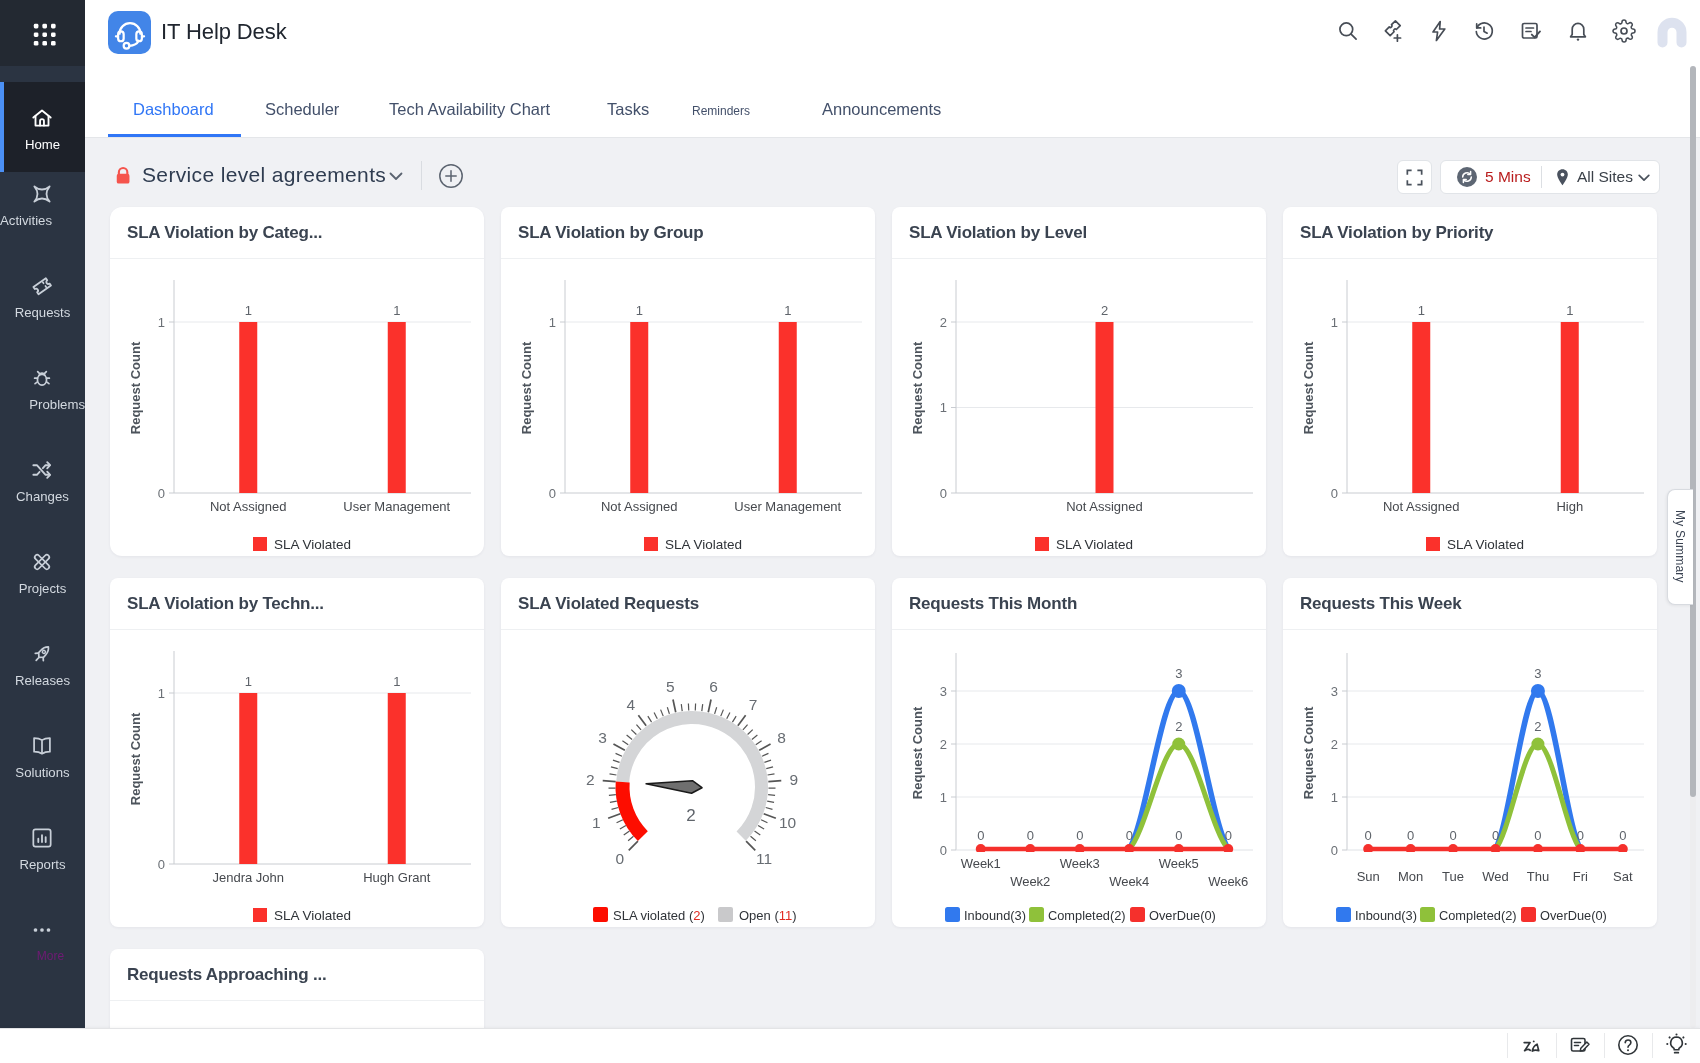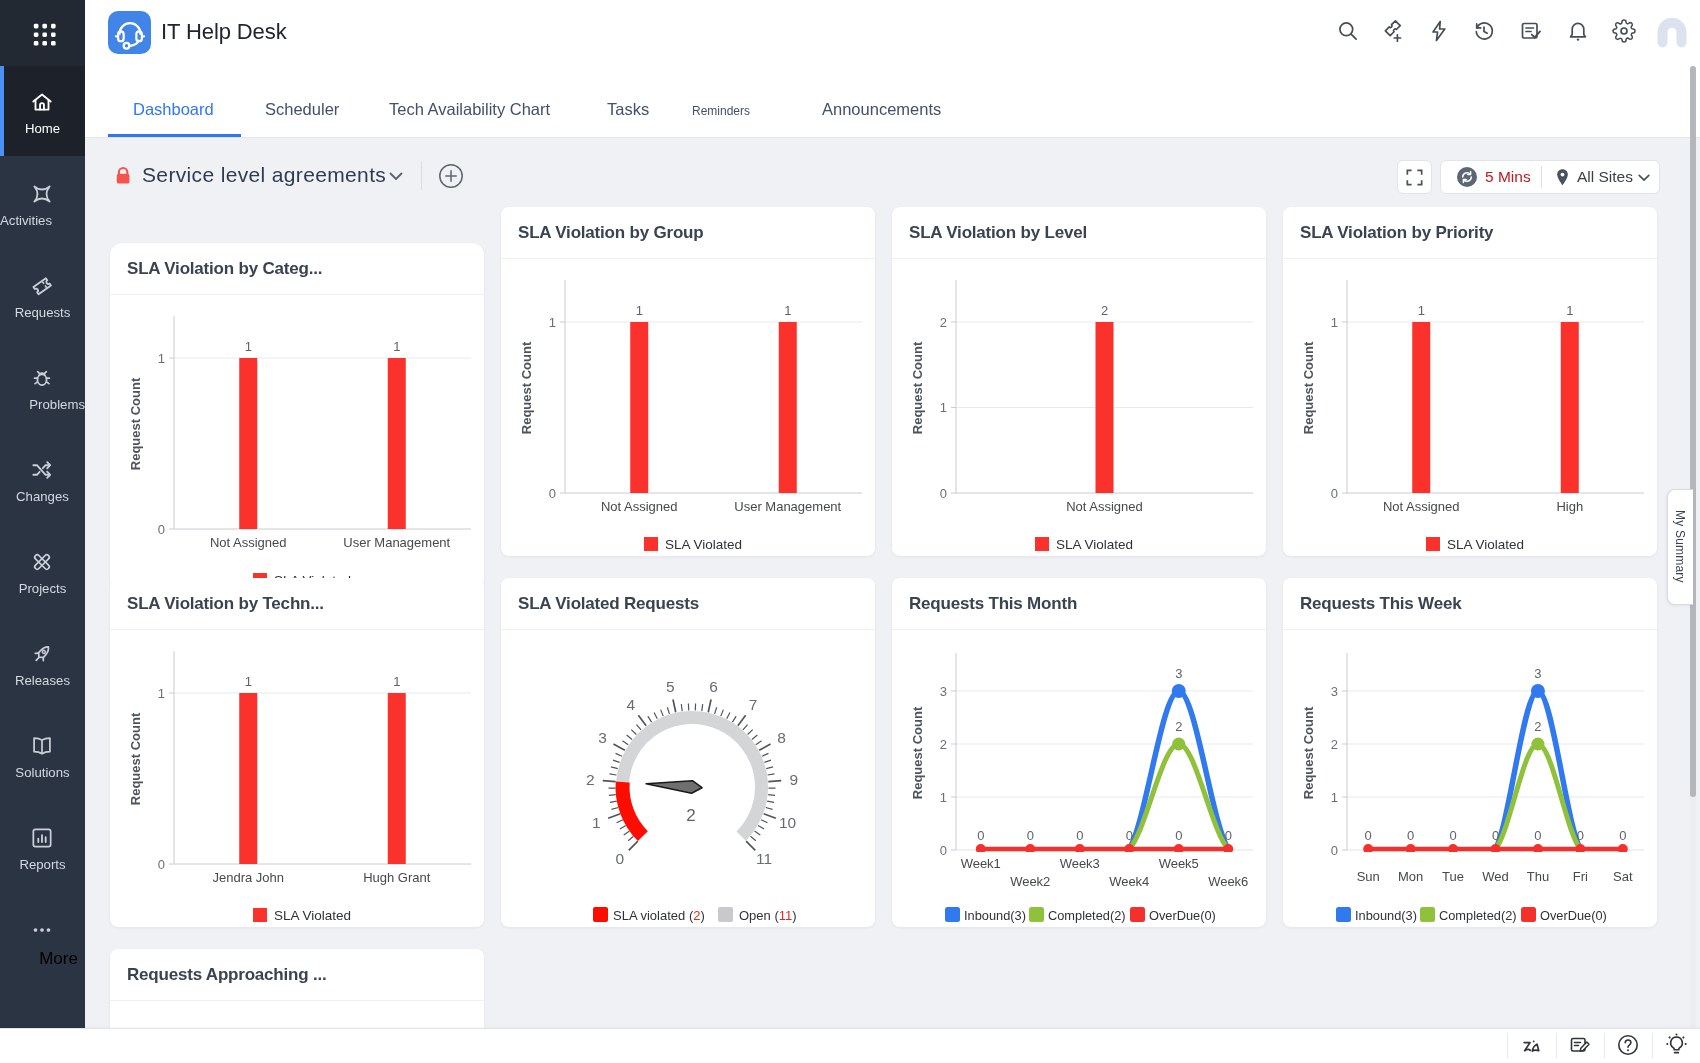--- a/index.html
+++ b/index.html
@@ -84,21 +84,21 @@
 <div style="position:absolute;left:1485px;top:168px;font-size:15.5px;color:#b91c1c">5 Mins</div>
 <div style="position:absolute;left:1541px;top:166px;width:1px;height:22px;background:#dcdfe3"></div>
 <svg width="21" height="21" viewBox="0 0 22 22" style="position:absolute;left:1552px;top:167px">
     <path d="M11 2.4c-3.3 0-5.6 2.4-5.6 5.5 0 3.9 5.6 11.2 5.6 11.2s5.6-7.3 5.6-11.2c0-3.1-2.3-5.5-5.6-5.5Z" fill="#4a525e"></path>
     <circle cx="11" cy="7.9" r="2" fill="#fff"></circle>
   </svg>
 <div style="position:absolute;left:1577px;top:168px;font-size:15.5px;color:#3a4048">All Sites</div>
 <svg width="12" height="8" viewBox="0 0 12 8" style="position:absolute;left:1638px;top:174px">
     <path d="m1.2 1.3 4.8 4.8 4.8-4.8" fill="none" stroke="#4a525c" stroke-width="1.7" stroke-linecap="round" stroke-linejoin="round"></path>
   </svg>
-<div style="position:absolute;left:110px;top:207px;width:374px;height:349px;background:#fff;border-radius:12px;box-shadow:0 1px 3px rgba(30,40,60,0.06);margin-top:36px;">
+<div style="position:absolute;left:110px;top:207px;width:374px;height:349px;background:#fff;border-radius:12px;box-shadow:0 1px 3px rgba(30,40,60,0.06);">
     <div style="position:absolute;left:17px;top:16px;font-size:17px;font-weight:bold;color:#3a4350;letter-spacing:-0.2px">SLA Violation by Categ...</div>
     <div style="position:absolute;left:0;top:51px;width:374px;height:1px;background:#eef0f2"></div>
     <svg width="374" height="298" viewBox="0 51 374 298" style="position:absolute;left:0;top:51px">
       <text x="55" y="290.5" font-size="13" fill="#6b7076" text-anchor="end">0</text>
       <line x1="59" y1="286" x2="64" y2="286" stroke="#c9ccd1" stroke-width="1"></line>
       <line x1="64" y1="115" x2="361" y2="115" stroke="#e7e9ec" stroke-width="1"></line>
       <text x="55" y="119.5" font-size="13" fill="#6b7076" text-anchor="end">1</text>
       <line x1="59" y1="115" x2="64" y2="115" stroke="#c9ccd1" stroke-width="1"></line>
       <line x1="64" y1="73" x2="64" y2="286" stroke="#c9ccd1" stroke-width="1"></line>
       <line x1="64" y1="286" x2="361" y2="286" stroke="#c9ccd1" stroke-width="1"></line>
@@ -408,21 +408,21 @@
     <rect x="3.8" y="3.8" width="4.6" height="4.6" rx="1.4" fill="#fff"></rect>
     <rect x="12.399999999999999" y="3.8" width="4.6" height="4.6" rx="1.4" fill="#fff"></rect>
     <rect x="21.0" y="3.8" width="4.6" height="4.6" rx="1.4" fill="#fff"></rect>
     <rect x="3.8" y="12.399999999999999" width="4.6" height="4.6" rx="1.4" fill="#fff"></rect>
     <rect x="12.399999999999999" y="12.399999999999999" width="4.6" height="4.6" rx="1.4" fill="#fff"></rect>
     <rect x="21.0" y="12.399999999999999" width="4.6" height="4.6" rx="1.4" fill="#fff"></rect>
     <rect x="3.8" y="21.0" width="4.6" height="4.6" rx="1.4" fill="#fff"></rect>
     <rect x="12.399999999999999" y="21.0" width="4.6" height="4.6" rx="1.4" fill="#fff"></rect>
     <rect x="21.0" y="21.0" width="4.6" height="4.6" rx="1.4" fill="#fff"></rect>
   </svg>
-<div style="position:absolute;left:0;top:66px;width:72px;height:90px">
+<div style="position:absolute;left:0;top:82px;width:72px;height:90px">
     <div style="position:absolute;left:0;top:0;width:85px;height:90px;background:#1d2129"></div>
     <div style="position:absolute;left:0;top:0;width:4px;height:90px;background:#4b90f5"></div>
     <svg width="26" height="26" viewBox="0 0 24 24" style="position:absolute;left:29px;top:23px">
       <path d="M4 11.6 12 5l8 6.6" fill="none" stroke="#ffffff" stroke-width="1.7" stroke-linecap="round" stroke-linejoin="round"></path>
       <path d="M6 10.2V19h12v-8.8" fill="none" stroke="#ffffff" stroke-width="1.7" stroke-linecap="round" stroke-linejoin="round"></path>
       <path d="M10.2 19v-4.2a1.8 1.8 0 0 1 3.6 0V19" fill="none" stroke="#ffffff" stroke-width="1.7" stroke-linecap="round" stroke-linejoin="round"></path>
     </svg>
     <div style="position:absolute;left:0;top:55px;width:85px;text-align:center;font-size:13.2px;color:#fff">Home</div>
   </div>
 <div style="position:absolute;left:0;top:158px;width:85px;height:90px">
@@ -492,21 +492,21 @@
       <path d="M8.6 15.8v-3.2m3.4 3.2V9.4m3.4 6.4v-4.6" stroke="#c8cfd8" stroke-width="1.7" stroke-linecap="round"></path>
     </svg>
     <div style="position:absolute;left:0;top:55px;width:85px;text-align:center;font-size:13.2px;color:#d3d9e0">Reports</div>
   </div>
 <div style="position:absolute;left:0;top:894px;width:85px;height:90px">
     <svg width="26" height="26" viewBox="0 0 24 24" style="position:absolute;left:29px;top:23px">
       <circle cx="6" cy="12" r="1.7" fill="#c8cfd8"></circle>
       <circle cx="12" cy="12" r="1.7" fill="#c8cfd8"></circle>
       <circle cx="18" cy="12" r="1.7" fill="#c8cfd8"></circle>
     </svg>
-    <div style="position:absolute;left:16px;top:55px;width:85px;text-align:center;font-size:17px;color:#000000">More</div>
+    <div style="position:absolute;left:8px;top:55px;width:85px;text-align:center;font-size:12px;color:#701a75">More</div>
   </div>
 <div style="position:absolute;left:1690px;top:67px;width:6px;height:961px;background:#ededef;border-radius:3px"></div>
 <div style="position:absolute;left:1690px;top:66px;width:6px;height:731px;background:#b3b6bb;border-radius:3px"></div>
 <div style="position:absolute;left:1667px;top:489px;width:25px;height:114px;background:#fff;border:1px solid #d8dbe0;border-right:none;border-radius:8px 0 0 8px;box-shadow:-1px 1px 3px rgba(0,0,0,0.06)"></div>
 <div style="position:absolute;left:1668px;top:489px;width:24px;height:114px;display:flex;align-items:center;justify-content:center">
     <span style="writing-mode:vertical-rl;font-size:12px;color:#3a4352;letter-spacing:0.2px;white-space:nowrap">My Summary</span>
   </div>
 <div style="position:absolute;left:0;top:1028px;width:1700px;height:35px;background:#fff;border-top:1px solid #e3e4e6;box-shadow:0 -1px 3px rgba(0,0,0,0.04)"></div>
 <div style="position:absolute;left:1507px;top:1033px;width:1px;height:25px;background:#e8e9eb"></div>
 <div style="position:absolute;left:1556px;top:1033px;width:1px;height:25px;background:#e8e9eb"></div>

